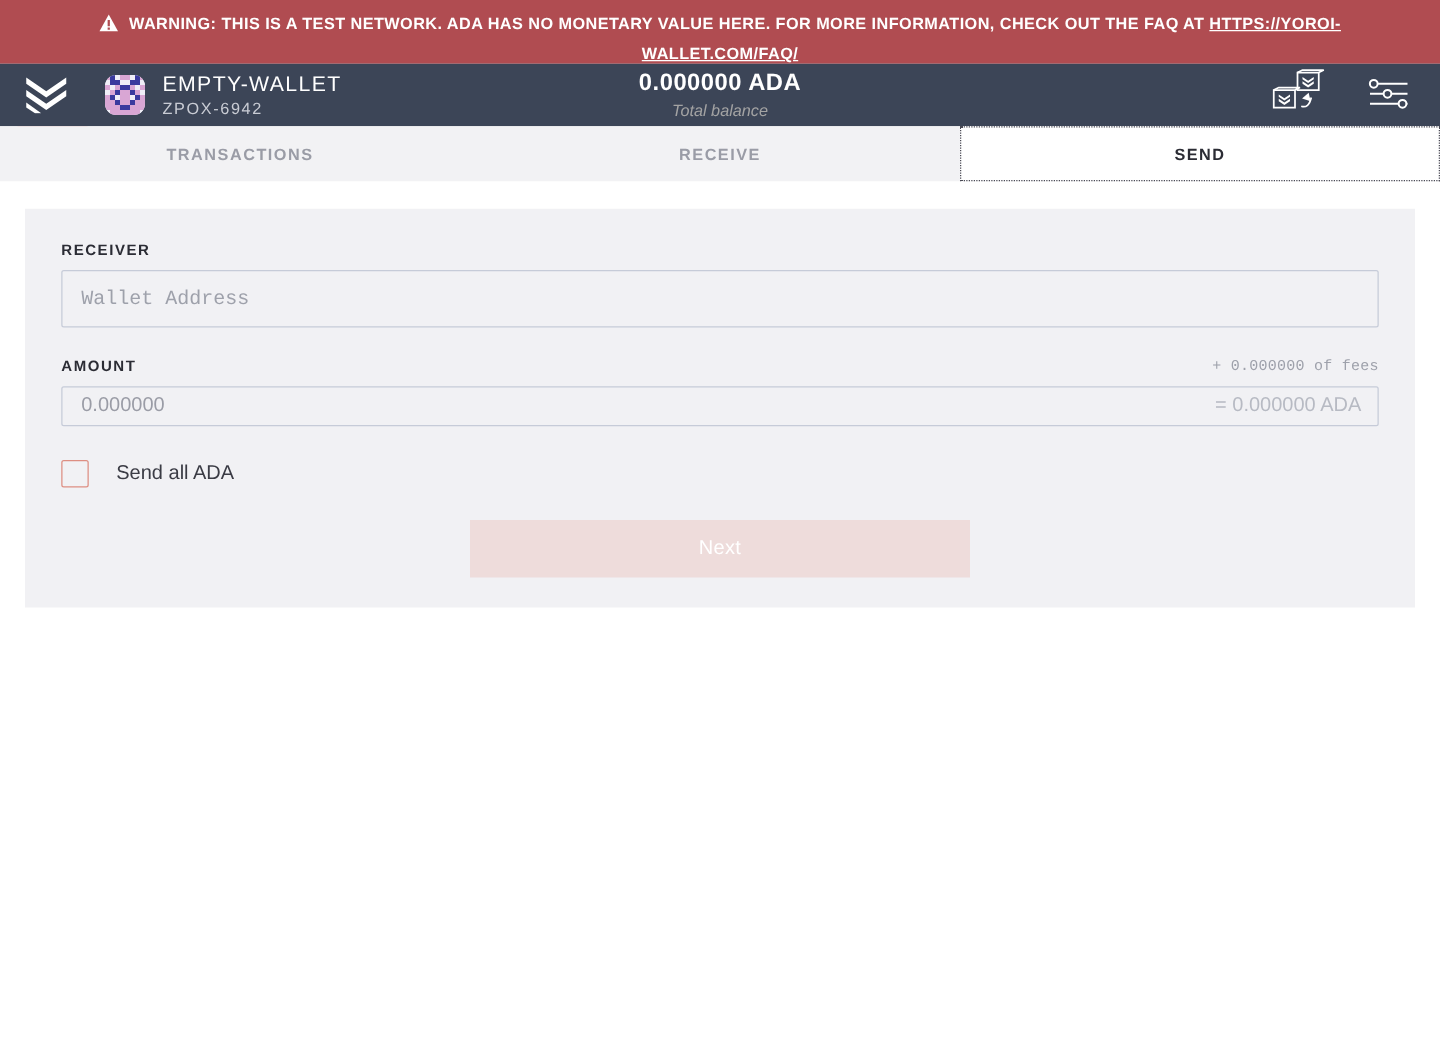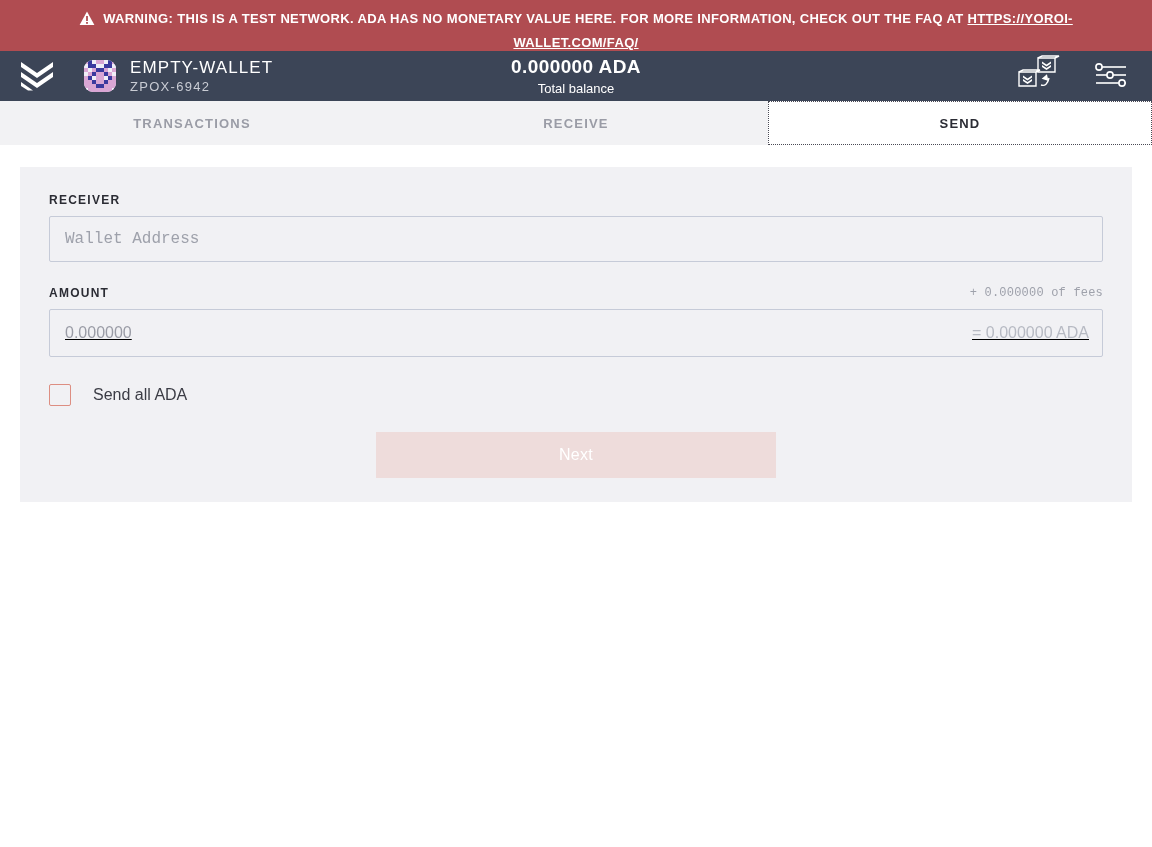--- a/index.html
+++ b/index.html
@@ -88,23 +88,24 @@
     text-align: center;
     pointer-events: none;
   }
   .balance-amount {
     color: #ffffff;
     font-size: 19px;
     font-weight: 700;
     letter-spacing: 0.4px;
   }
   .balance-label {
-    color: #ffffff;
+    color: #a3a3a3;
     font-size: 13px;
     margin-top: 3px;
+    font-style: italic;
   }
   .nav-actions {
     margin-left: auto;
     display: flex;
     align-items: center;
     gap: 28px;
     position: relative;
     z-index: 2;
   }
   .nav-icon-btn {
@@ -199,22 +200,21 @@
     letter-spacing: 0.2px;
     margin-left: 28px;
   }
   .amount-row {
     position: relative;
     display: flex;
     align-items: center;
     border: 1px solid #c6cbd8;
     border-radius: 2px;
     background: #f1f1f4;
-    height: 48px;
-    text-decoration: underline;
+    height: 32px;
   }
   .amount-input {
     flex: 1 1 auto;
     height: 44px;
     background: transparent;
     border: 0;
     outline: none;
     padding: 0 15px;
     font-size: 16px;
     font-family: "Liberation Sans", sans-serif;

